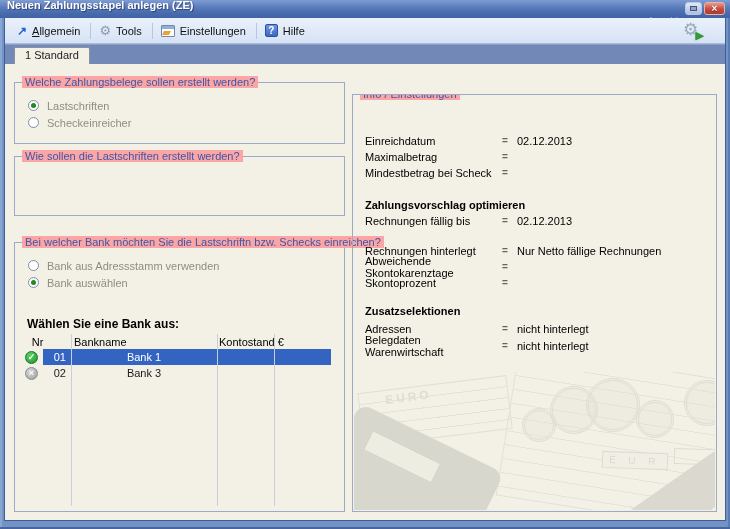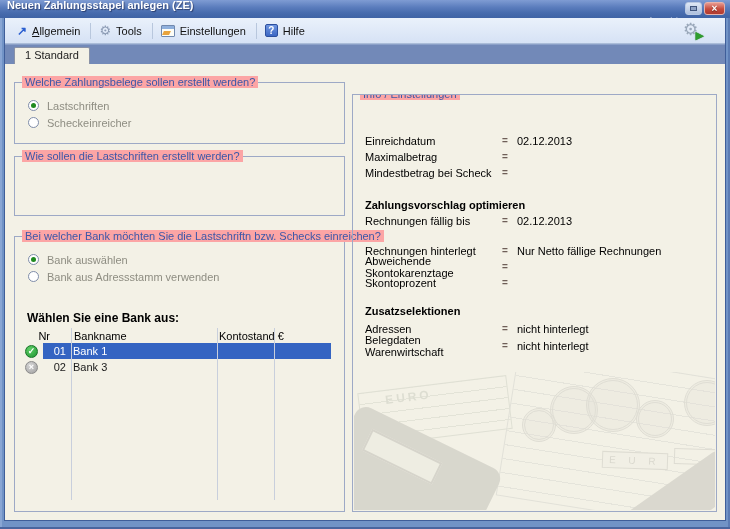--- a/index.html
+++ b/index.html
@@ -50,42 +50,42 @@
     padding:1px 10px 0 10px; font-size:11px; color:#222; }
 
   
   .content { flex:1 1 auto; display:flex; padding:12px 8px 8px 9px; gap:7px; background:#f3f1e6; overflow:hidden; }
   .left-col { width:331px; flex:0 0 auto; display:flex; flex-direction:column; }
   .right-col { flex:1 1 auto; display:flex; flex-direction:column; }
 
   .groupbox { position:relative; border:1px solid #9da9c6; margin-top:6px; }
   .gtitle { position:absolute; top:-7px; left:7px; background:#fca5a5; padding:0 3px; color:#3c57a8; font-size:11px; white-space:nowrap; }
 
-  .g1 { height:62px; } .g2 { height:60px; margin-top:12px; } .g3 { flex:1 1 auto; margin-top:20px; }
+  .g1 { height:62px; } .g2 { height:60px; margin-top:12px; } .g3 { flex:1 1 auto; margin-top:26px; }
 
   .radio-rows { padding:14px 0 0 13px; }
   .radio-row { display:flex; align-items:center; gap:8px; height:17px; }
   .radio { width:11px; height:11px; border-radius:50%; border:1px solid #7f8da9; background:#fff; position:relative; flex:0 0 auto; }
   .radio.sel::after { content:""; position:absolute; left:2px; top:2px; width:5px; height:5px; border-radius:50%; background:#1f8a1f; }
   .rlabel { color:#8e8d82; font-size:11px; }
 
   
   .tbl-caption { margin:26px 0 3px 12px; font-weight:bold; color:#000; font-size:12px; }
   .banktable { position:relative; margin-left:10px; width:306px; font-size:11px; }
   .bt-vline { position:absolute; top:0; width:1px; height:172px; background:#c8cfdc; }
   .bt-head { display:flex; height:15px; align-items:center; color:#000; }
   .bt-row { display:flex; height:16px; align-items:center; }
   .c-icon { width:18px; flex:0 0 auto; display:flex; align-items:center; }
   .row-main { display:flex; flex:1 1 auto; height:16px; align-items:center; }
   .row-main.sel { background:#3464c2; color:#fff; }
   .c-nr { width:27px; text-align:right; padding-right:4px; flex:0 0 auto; }
-  .c-name { width:145px; padding-left:3px; flex:0 0 auto; }
+  .c-name { width:145px; padding-left:3px; flex:0 0 auto;text-align:center; }
   .c-konto { width:57px; padding-left:3px; flex:0 0 auto; }
   .c-extra { flex:1 1 auto; }
-  .h-nr { width:45px; text-align:right; padding-right:20px; flex:0 0 auto; }
+  .h-nr { width:45px; text-align:center; padding-right:20px; flex:0 0 auto; }
   .h-name { width:145px; padding-left:4px; flex:0 0 auto; }
   .h-konto { padding-left:4px; flex:1 1 auto; }
   .st { width:13px; height:13px; border-radius:50%; color:#fff; font-size:9px; font-weight:bold;
         display:flex; align-items:center; justify-content:center; line-height:1; }
   .st.ok { background:radial-gradient(circle at 35% 30%,#5fcf66,#1f9432); border:1px solid #187428; }
   .st.no { background:radial-gradient(circle at 35% 30%,#d6d6d6,#9f9f9f); border:1px solid #8a8a8a; }
 
   
   .g-info { flex:1 1 auto; margin-top:18px; overflow:hidden; }
   .info-rows { position:relative; z-index:2; padding:30px 8px 0 12px; }
@@ -182,26 +182,26 @@
         </div>
 
         <div class="groupbox g2">
           <span class="gtitle">Wie sollen die Lastschriften erstellt werden?</span>
         </div>
 
         <div class="groupbox g3">
           <span class="gtitle">Bei welcher Bank möchten Sie die Lastschriftn bzw. Schecks einreichen?</span>
           <div class="radio-rows">
             <div class="radio-row">
+              <span class="radio"></span>
+              <span class="rlabel">Bank aus Adressstamm verwenden</span>
+            </div>
+            <div class="radio-row">
               <span class="radio sel"></span>
               <span class="rlabel">Bank auswählen</span>
-            </div>
-            <div class="radio-row">
-              <span class="radio"></span>
-              <span class="rlabel">Bank aus Adressstamm verwenden</span>
             </div>
           </div>
 
           <div class="tbl-caption">Wählen Sie eine Bank aus:</div>
 
           <div class="banktable">
             <div class="bt-vline" style="left:46px"></div>
             <div class="bt-vline" style="left:192px"></div>
             <div class="bt-vline" style="left:249px"></div>
 

